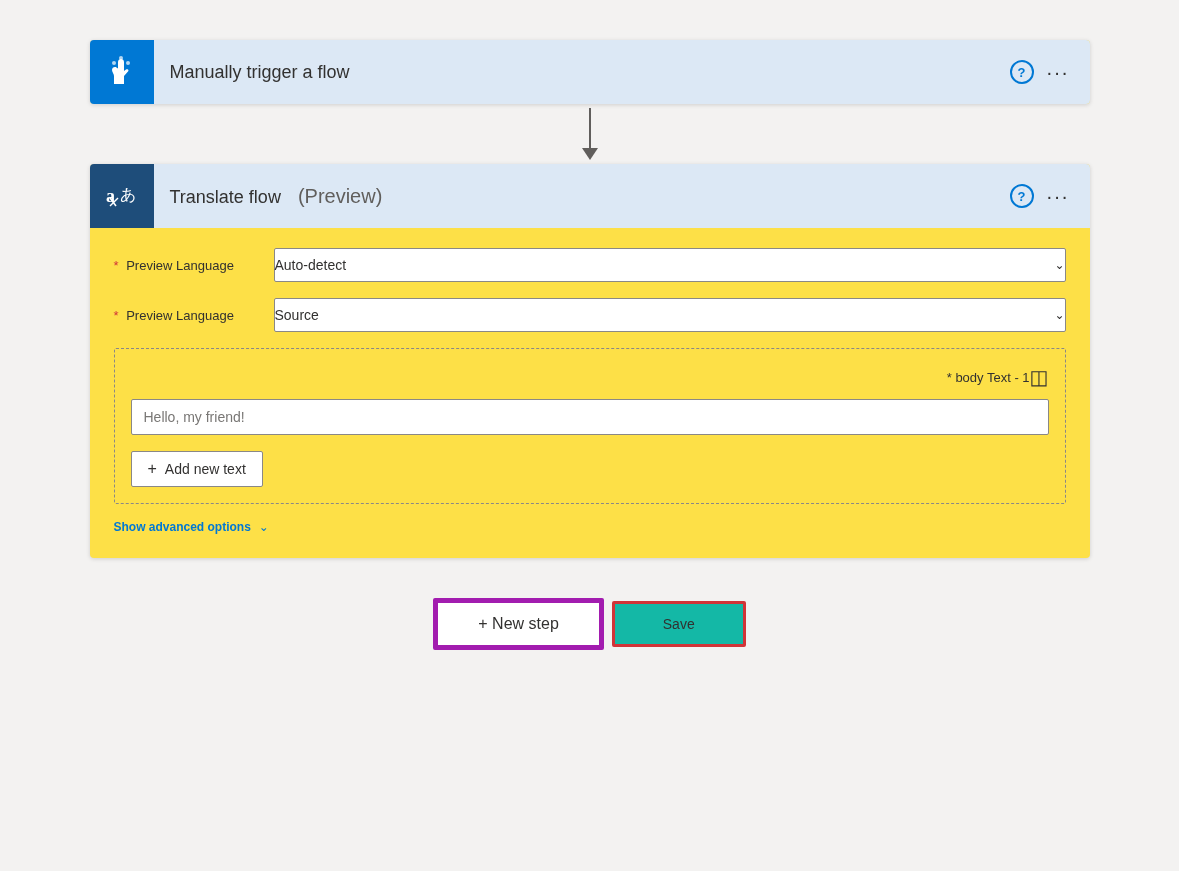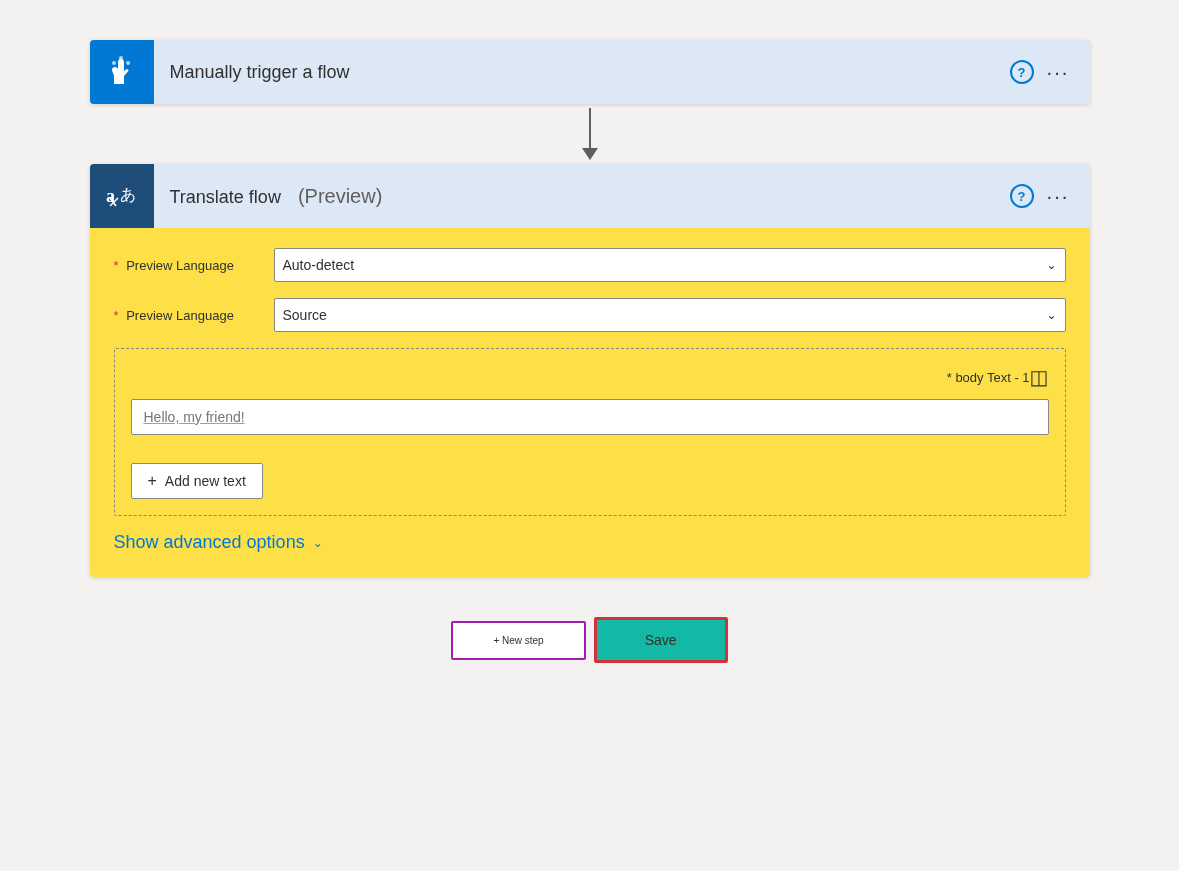--- a/index.html
+++ b/index.html
@@ -140,21 +140,21 @@
       color: #d13438;
       margin-right: 4px;
     }
     .field-control {
       flex: 1;
     }
     .dropdown {
       width: 100%;
       border: 1px solid #8a8886;
       border-radius: 2px;
-      padding: 8px 8px;
+      padding: 8px 0;
       display: flex;
       align-items: center;
       justify-content: space-between;
       background: #fff;
       cursor: pointer;
     }
     .dropdown-text {
       font-size: 14px;
       color: #323130;
     }
@@ -189,22 +189,21 @@
       width: 100%;
       border: 1px solid #8a8886;
       border-radius: 2px;
       padding: 8px 12px;
       font-size: 14px;
       color: #a19f9d;
       background: #fff;
       min-height: 36px;
       display: flex;
       align-items: center;
-      margin-bottom: 28px;
-      text-decoration: underline;
+      margin-bottom: 16px;
     }
     .body-text-value {
       color: #797775;
       font-size: 14px;
     }
     .add-new-item-btn {
       display: flex;
       align-items: center;
       gap: 8px;
       border: 1px solid #8a8886;
@@ -223,41 +222,42 @@
     
     .advanced-options {
       display: flex;
       align-items: center;
       gap: 8px;
       cursor: pointer;
       margin-top: 4px;
     }
     .advanced-options-text {
       color: #0078d4;
-      font-size: 18px;
+      font-size: 12px;
+      font-weight: bold;
     }
     .advanced-chevron {
       color: #0078d4;
       font-size: 12px;
     }
 
     
     .bottom-actions {
       display: flex;
       align-items: center;
       justify-content: center;
       gap: 0;
       margin-top: 40px;
       width: 100%;
     }
     .new-step-btn {
       padding: 12px 40px;
-      border: 2px solid #a21caf;
+      border: 5px solid #a21caf;
       background: #fff;
-      font-size: 10px;
+      font-size: 16px;
       color: #323130;
       cursor: pointer;
       border-radius: 2px;
       margin-right: 8px;
     }
     .save-btn {
       padding: 12px 48px;
       border: 3px solid #d13438;
       background: #14b8a6;
       font-size: 14px;

